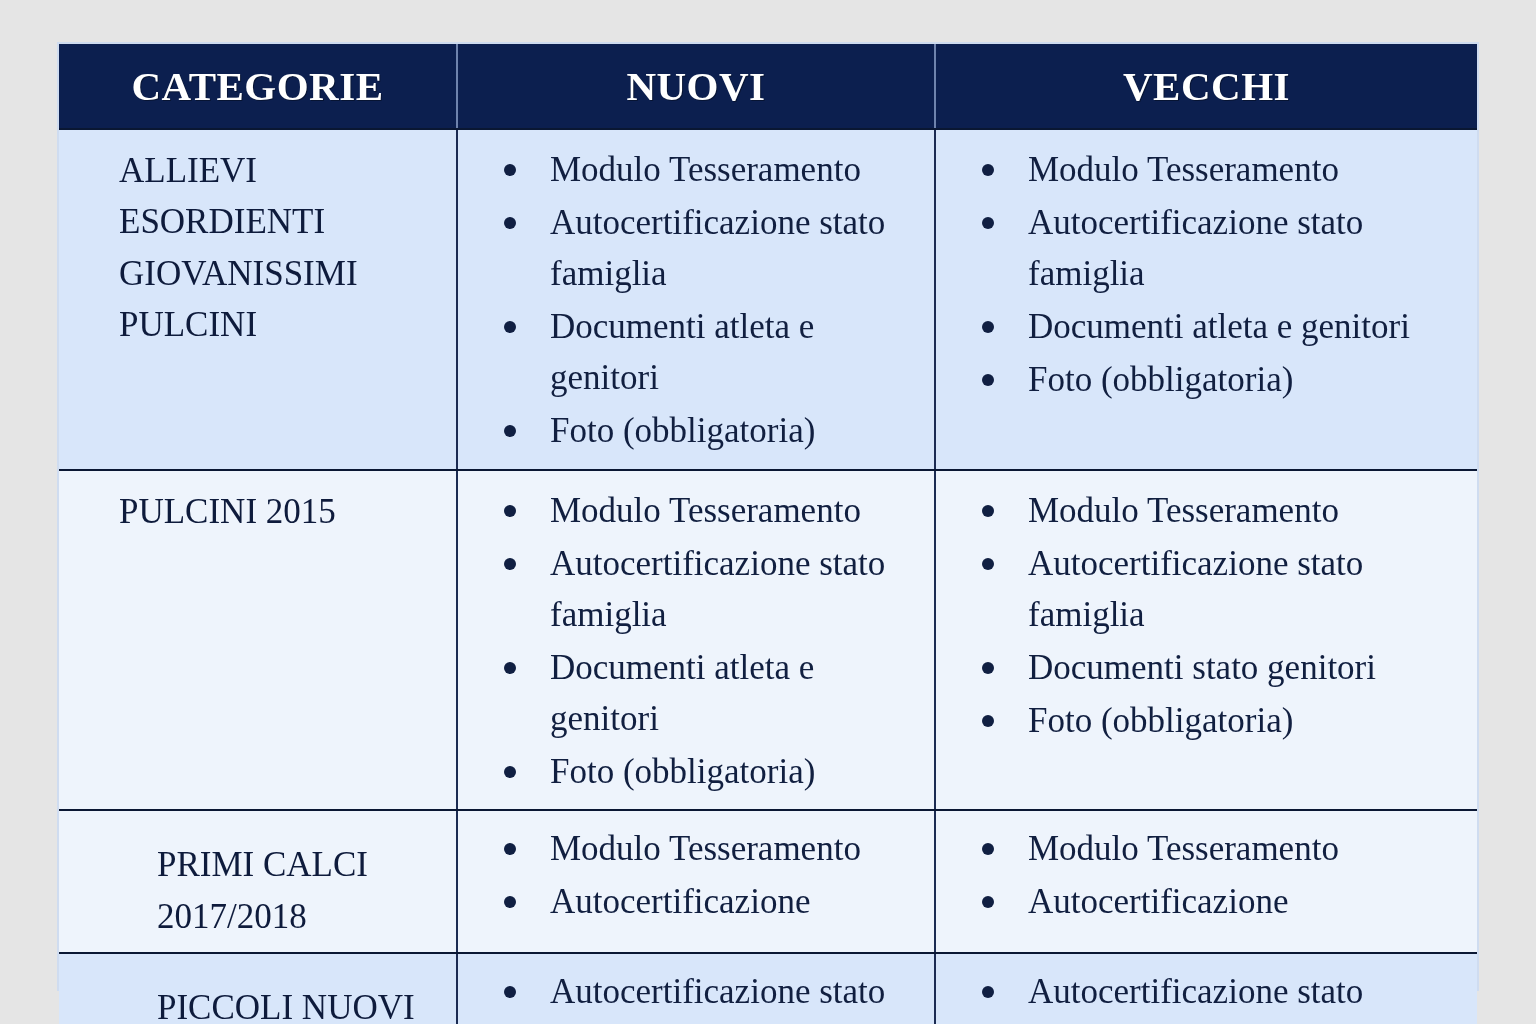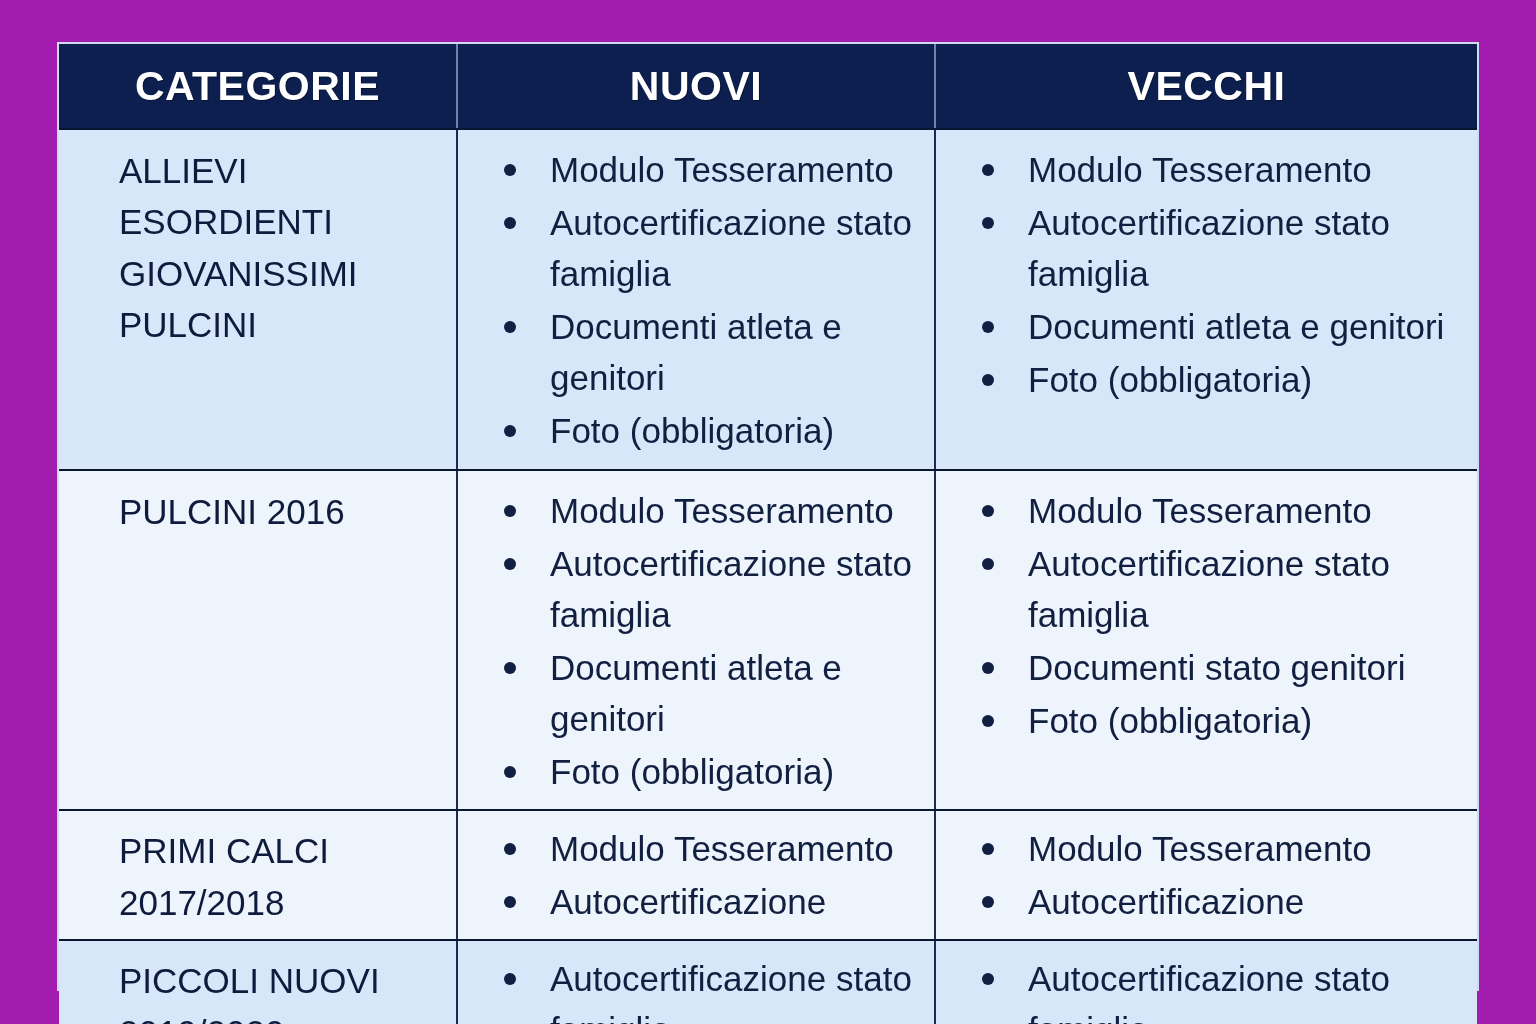--- a/index.html
+++ b/index.html
@@ -11,21 +11,22 @@
     height: 1024px;
     background: #0f1f4d;
     font-family: "Liberation Sans", sans-serif;
     overflow: hidden;
   }
 
   .page {
     position: relative;
     width: 1536px;
     height: 1024px;
-    background: #a21caf;
+    background: #e5e5e5;
+    font-family: Liberation Serif, serif;
   }
 
   .table-wrap {
     position: absolute;
     left: 57px;
     top: 42px;
     width: 1422px;
     height: 949px;
     box-sizing: border-box;
     border: 2px solid #cfdcf0;
@@ -103,21 +104,21 @@
     height: 12px;
     border-radius: 50%;
     background: #101f42;
   }
   .bullets li .li-text {
     display: block;
   }
 
   
   tr.r-3 .bullets, tr.r-4 .bullets { padding-top: 12px; }
-  tr.r-3 .cat-cell, tr.r-4 .cat-cell { padding-top: 14px; }
+  tr.r-3 .cat-cell, tr.r-4 .cat-cell { padding-top: 28px; margin-left: 38px; }
 </style>
 </head>
 <body>
 
 <div class="page">
   <div class="table-wrap">
     <table class="doc-table">
       <colgroup>
         <col class="c-cat">
         <col class="c-new">
@@ -179,21 +180,21 @@
                   <span class="bullet-dot"></span>
                   <span class="li-text">Foto (obbligatoria)</span>
                 </li>
             </ul>
           </td>
         </tr>
 
         <tr class="band-b r-2">
           <td>
             <div class="cat-cell">
-              <div class="cat-line">PULCINI 2016</div>
+              <div class="cat-line">PULCINI 2015</div>
             </div>
           </td>
           <td>
             <ul class="bullets">
               <li>
                   <span class="bullet-dot"></span>
                   <span class="li-text">Modulo Tesseramento</span>
                 </li>
               <li>
                   <span class="bullet-dot"></span>

